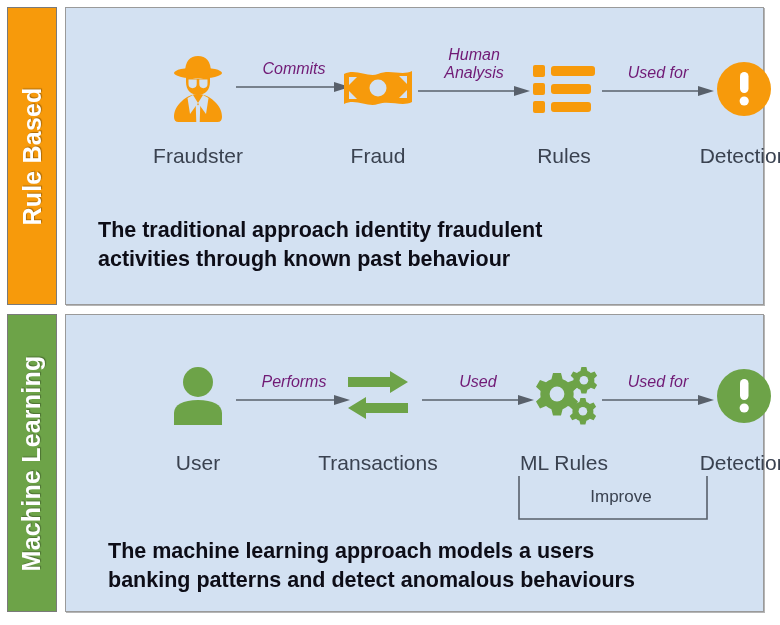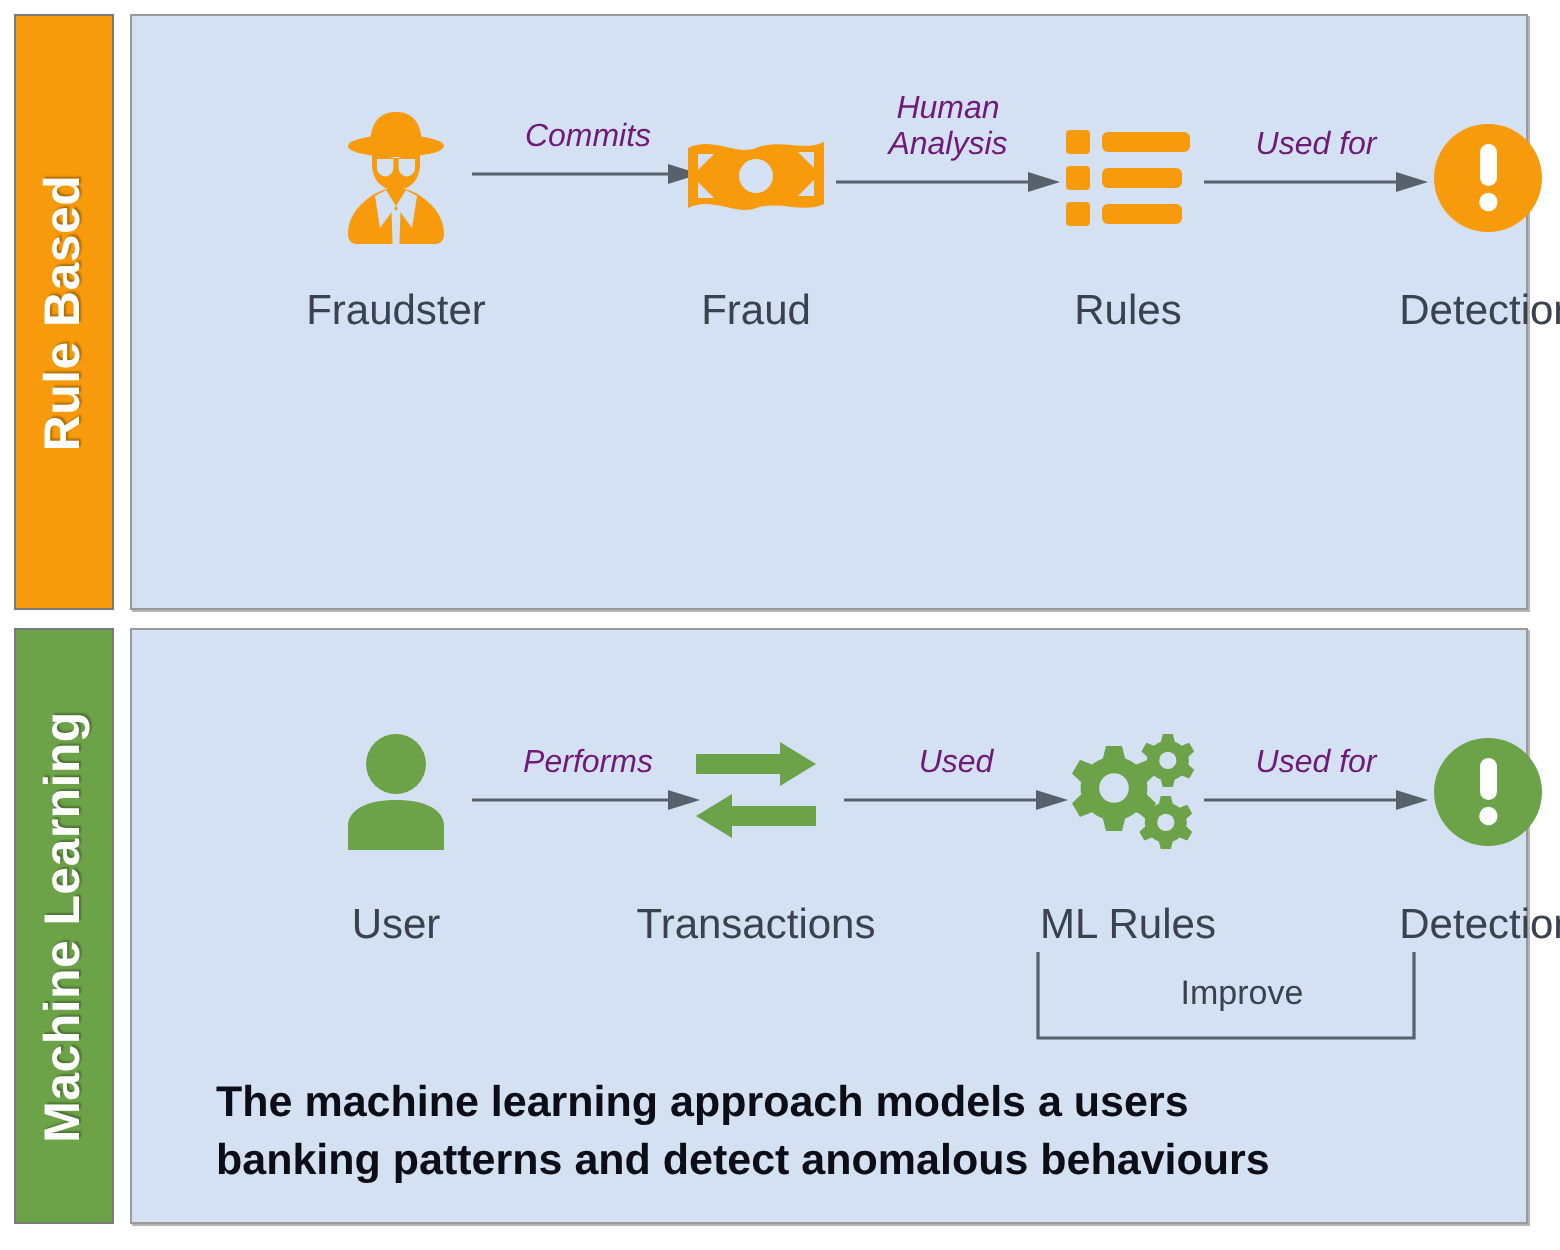--- a/index.html
+++ b/index.html
@@ -272,20 +272,22 @@
             <circle cx="29" cy="29" r="27" fill="#f79a0b"></circle>
             <rect x="25" y="12" width="8.5" height="21" rx="4.2" fill="#ffffff"></rect>
             <circle cx="29.2" cy="41" r="4.6" fill="#ffffff"></circle>
           </svg>
         </div>
         <div class="node-label">Detection</div>
       </div>
 
     </div>
 
+    <div id="caption-rule" class="caption">The traditional approach identity fraudulent
+activities through known past behaviour</div>
   </div>
 
   <div id="bar-ml" class="side-bar">
     <span class="side-text">Machine Learning</span>
   </div>
 
   <div id="panel-ml" class="panel">
 
     <div class="flow">
 

